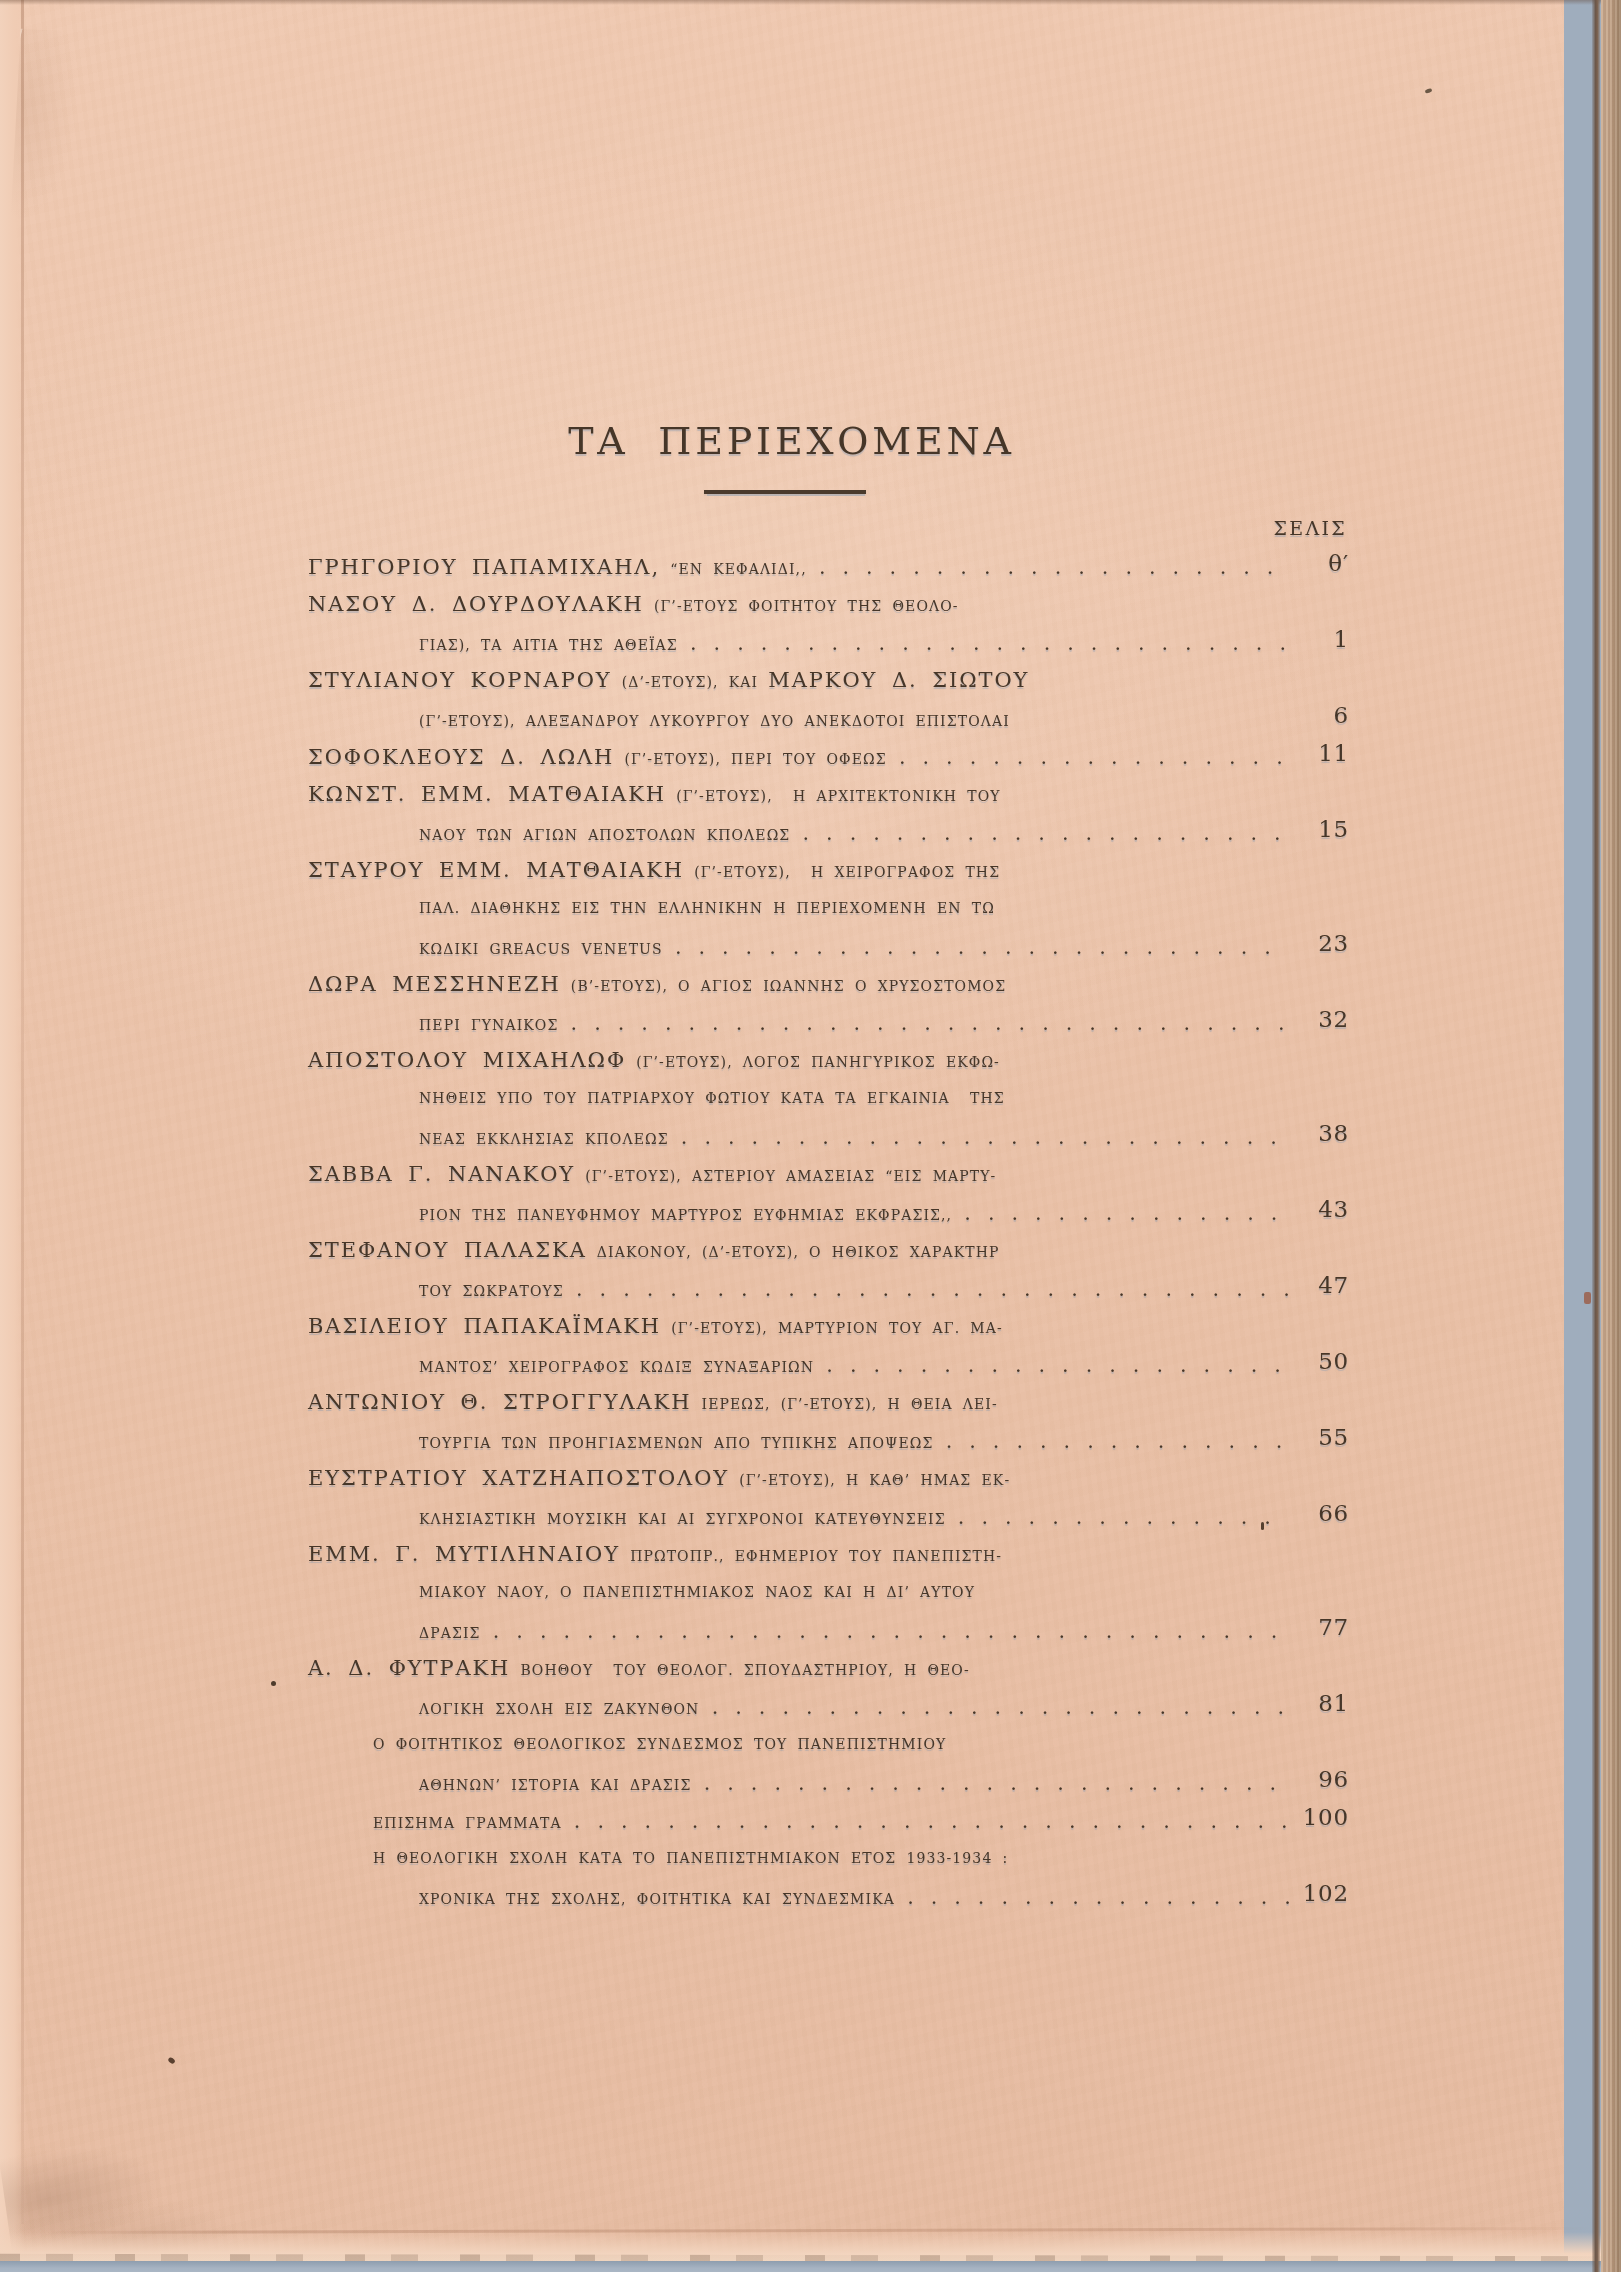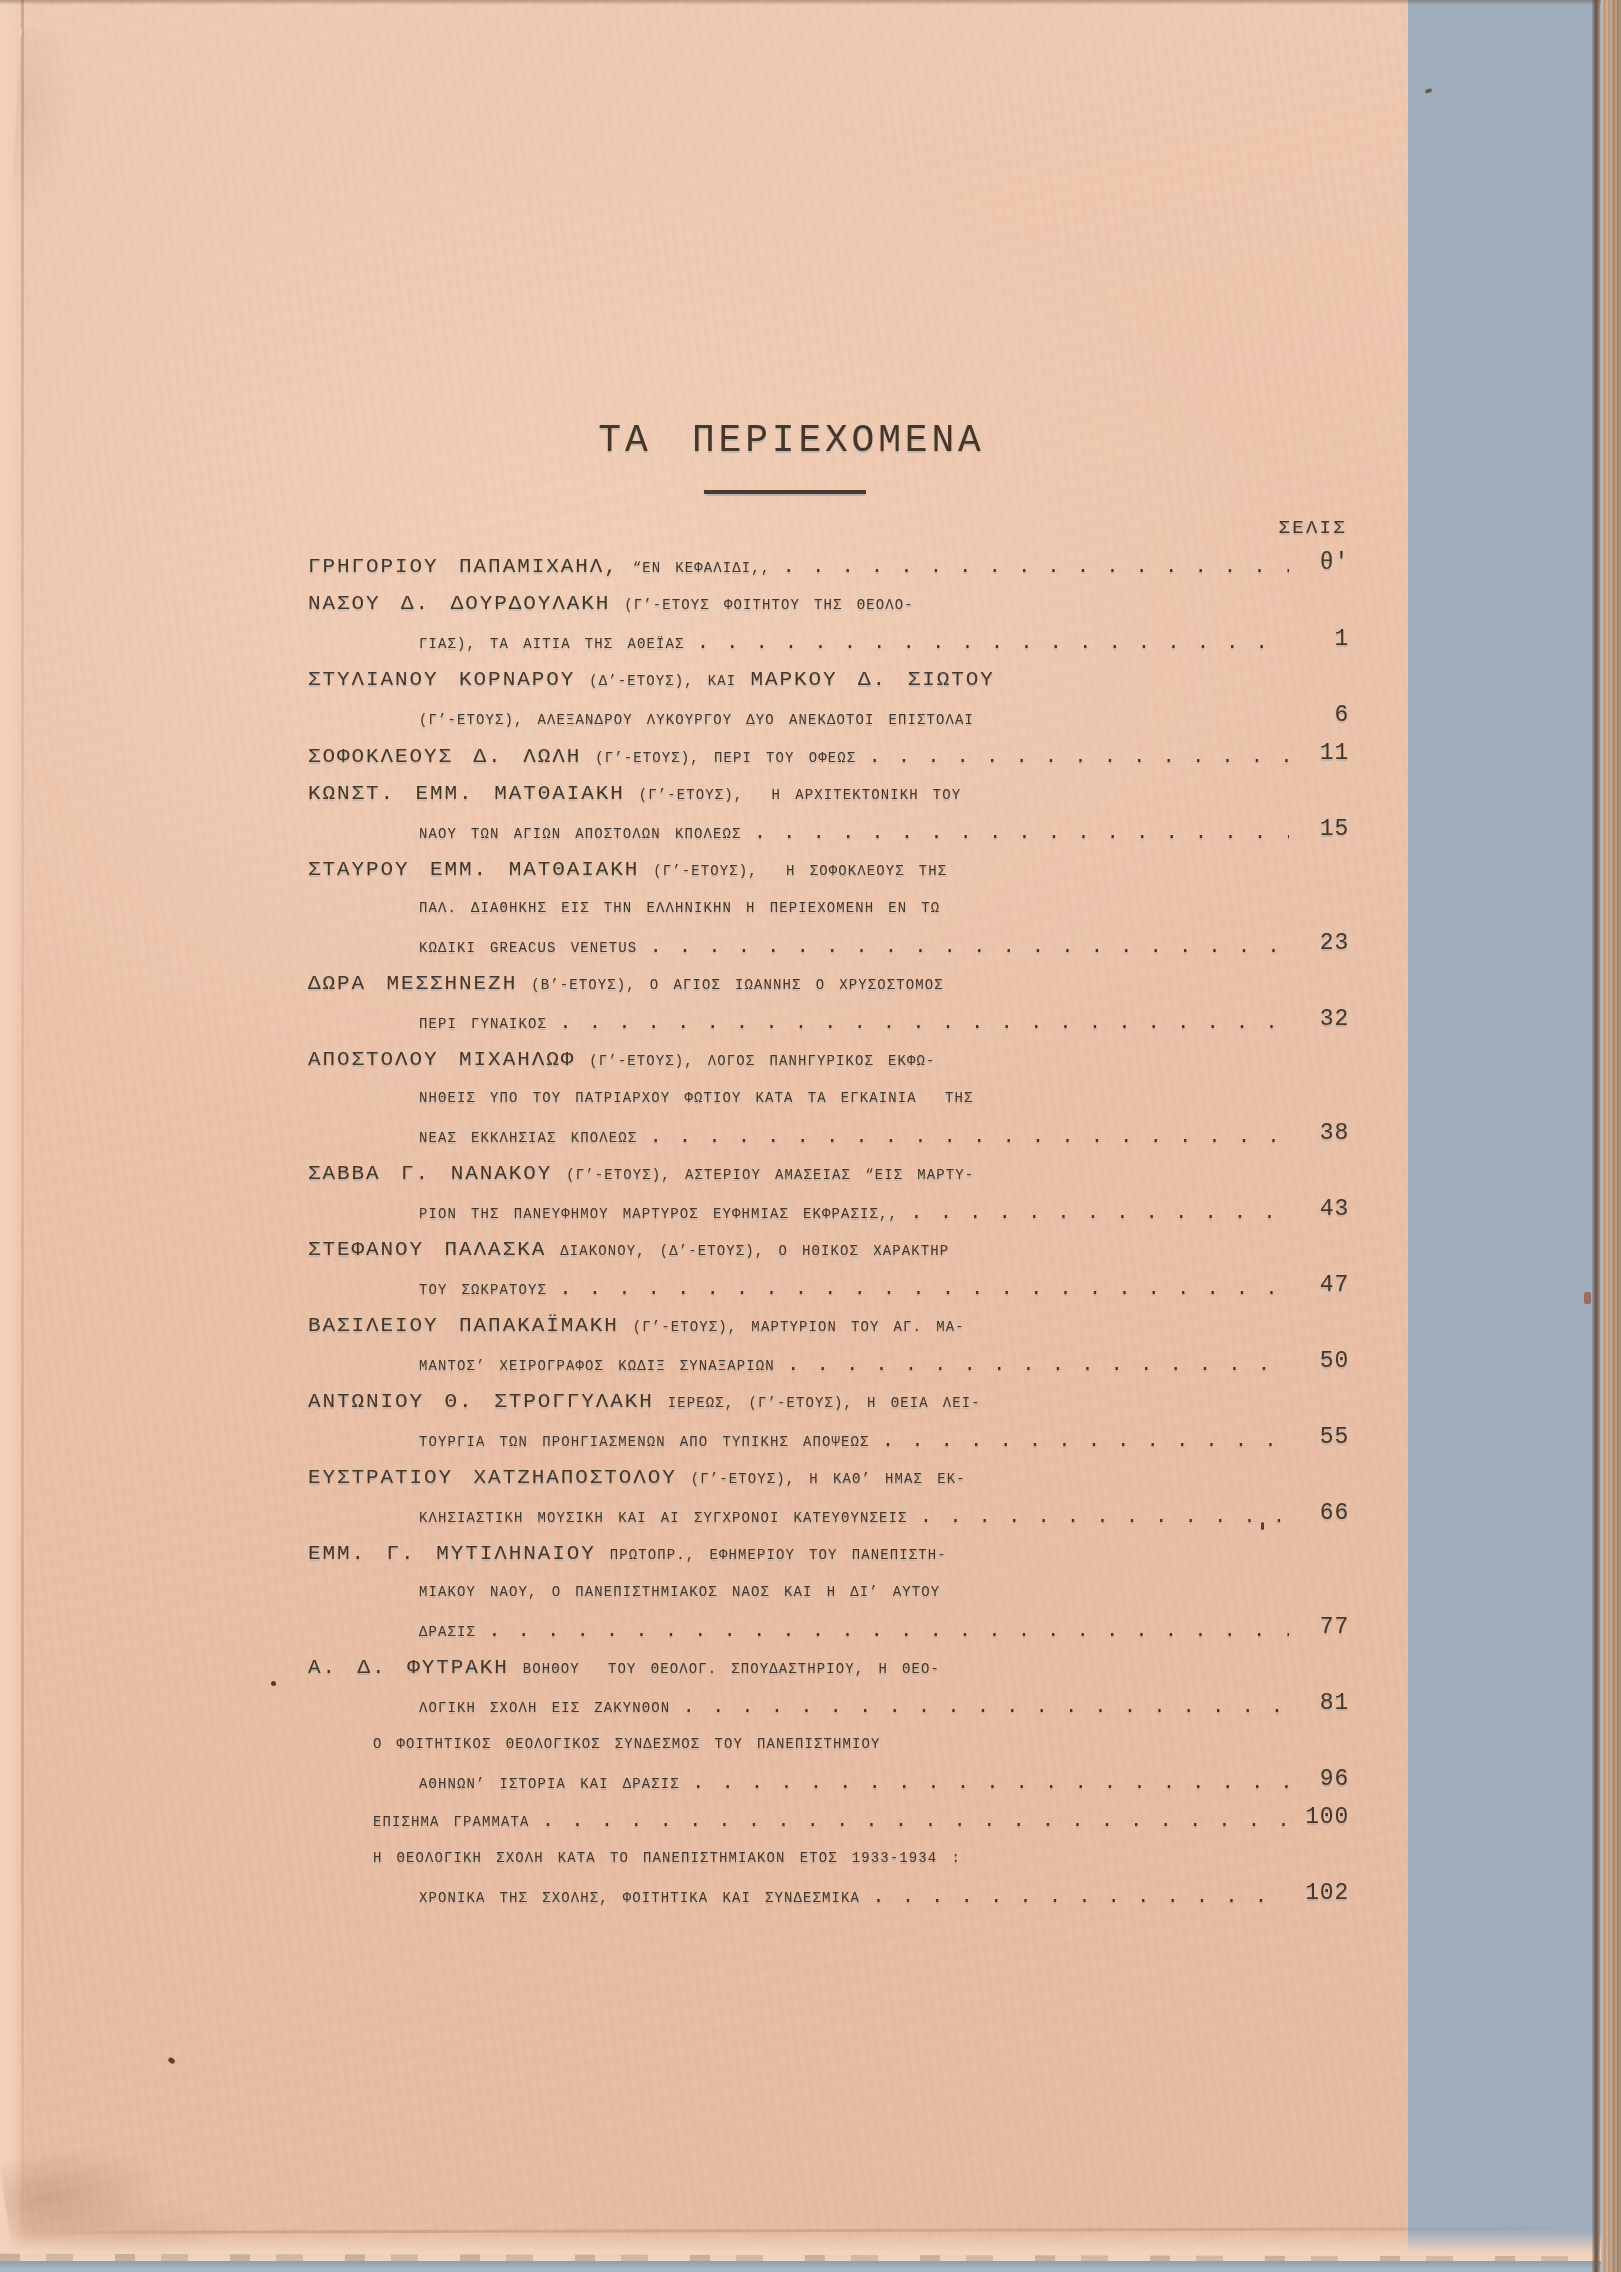--- a/index.html
+++ b/index.html
@@ -3,25 +3,24 @@
 <meta charset="utf-8">
 <style>
   html,body{margin:0;padding:0;}
   body{
     width:1622px;height:2273px;position:relative;overflow:hidden;
     background:#9fadbd;
     font-family:"DejaVu Serif","Liberation Serif",serif;
   }
   
   .sheet{
-    position:absolute;left:0;top:0;width:1408px;height:2273px;
+    position:absolute;left:0;top:0;width:1564px;height:2273px;
     background:
       radial-gradient(1225px 919px at 42% 28%, rgba(255,236,220,.25), rgba(255,236,220,0) 60%),
       linear-gradient(168deg,#f0cab2 0%,#ecc4ab 34%,#e9c0a6 62%,#e5bba1 100%);
-    font-family: Liberation Mono, monospace;
   }
   
   .texture{
     position:absolute;inset:0;opacity:.5;pointer-events:none;
     background:
       repeating-linear-gradient(83deg, rgba(255,255,255,.025) 0 5.4px, rgba(120,80,60,.02) 5.4px 10px),
       repeating-linear-gradient(-14deg, rgba(255,255,255,.02) 0 8.4px, rgba(120,80,60,.018) 8.4px 17.6px);
   }
   
   .edge-left{
@@ -174,21 +173,21 @@
         <span class="txt lg">ΚΩΝΣΤ. ΕΜΜ. ΜΑΤΘΑΙΑΚΗ</span>
         <span class="txt sm"> (Γ’-ΕΤΟΥΣ),  Η ΑΡΧΙΤΕΚΤΟΝΙΚΗ ΤΟΥ</span>
       </div>
       <div class="line ind-1">
         <span class="txt sm">ΝΑΟΥ ΤΩΝ ΑΓΙΩΝ ΑΠΟΣΤΟΛΩΝ ΚΠΟΛΕΩΣ</span>
         <span class="leader">...........................................</span>
         <span class="pagenum">15</span>
       </div>
       <div class="line ind-0">
         <span class="txt lg">ΣΤΑΥΡΟΥ ΕΜΜ. ΜΑΤΘΑΙΑΚΗ</span>
-        <span class="txt sm"> (Γ’-ΕΤΟΥΣ),  Η ΣΟΦΟΚΛΕΟΥΣ ΤΗΣ</span>
+        <span class="txt sm"> (Γ’-ΕΤΟΥΣ),  Η ΧΕΙΡΟΓΡΑΦΟΣ ΤΗΣ</span>
       </div>
       <div class="line ind-1">
         <span class="txt sm">ΠΑΛ. ΔΙΑΘΗΚΗΣ ΕΙΣ ΤΗΝ ΕΛΛΗΝΙΚΗΝ Η ΠΕΡΙΕΧΟΜΕΝΗ ΕΝ ΤΩ</span>
       </div>
       <div class="line ind-1">
         <span class="txt sm">ΚΩΔΙΚΙ GREACUS VENETUS</span>
         <span class="leader">...........................................</span>
         <span class="pagenum">23</span>
       </div>
       <div class="line ind-0">

